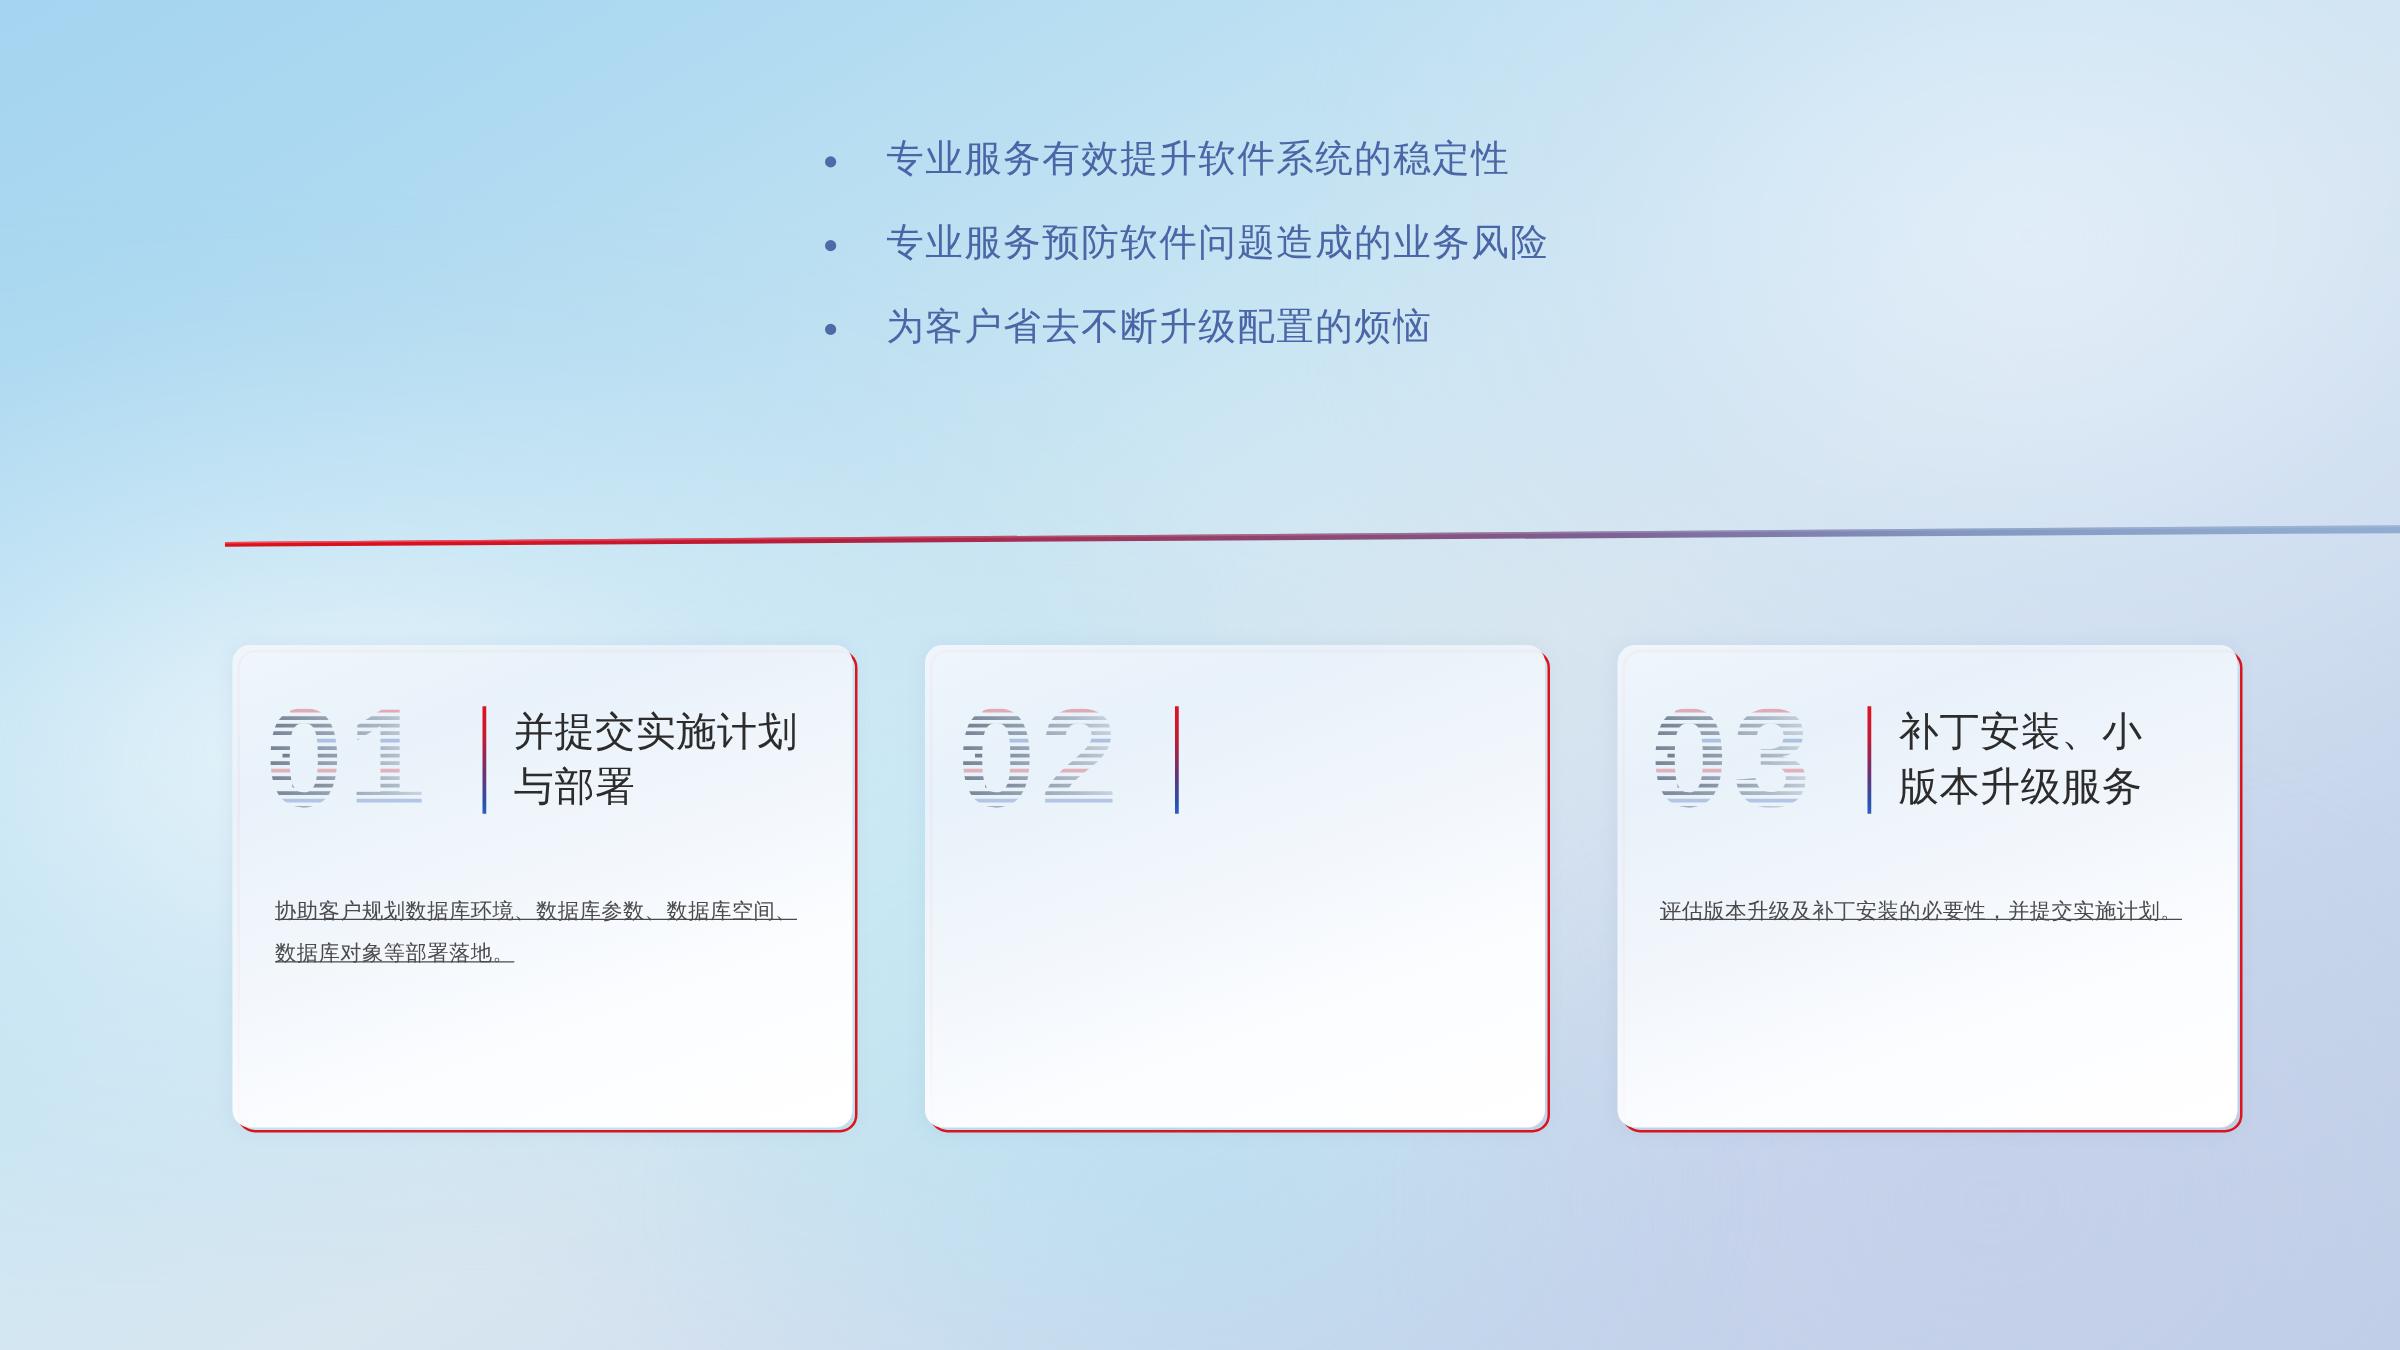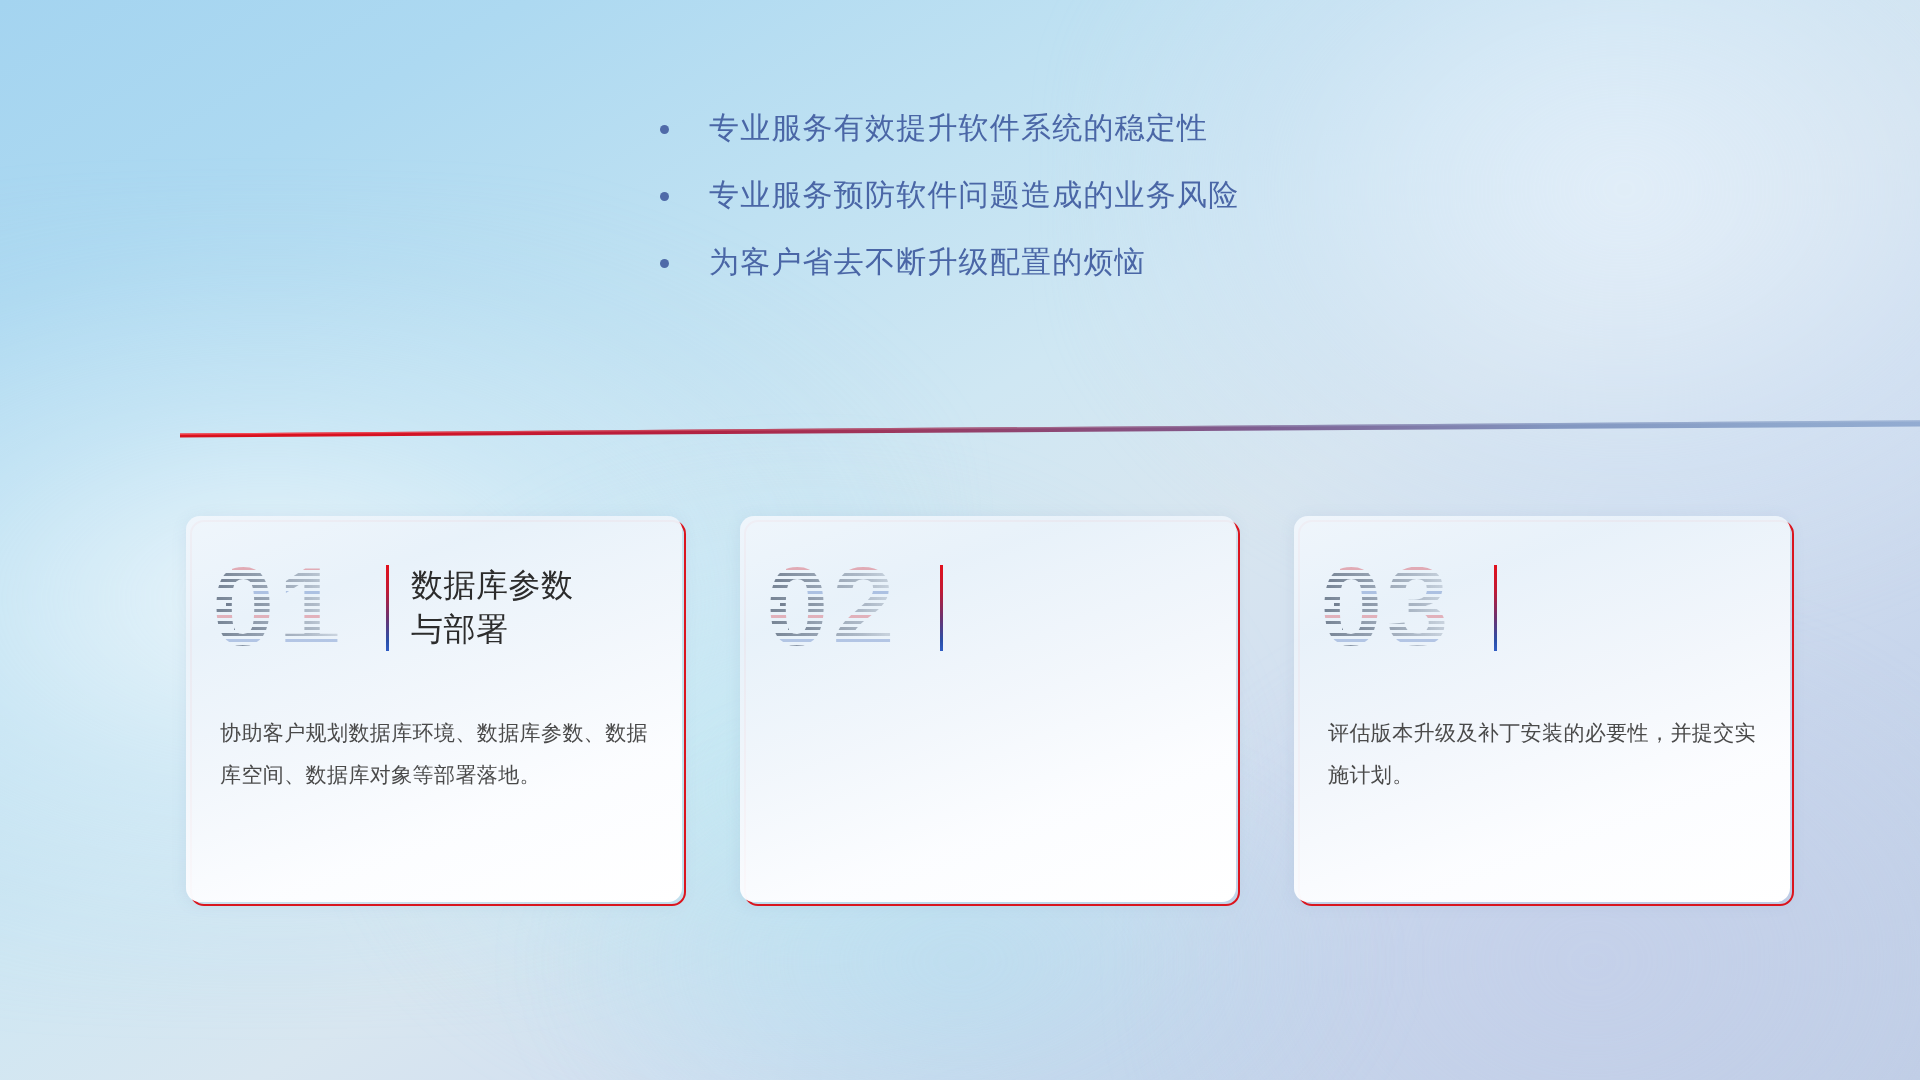--- a/index.html
+++ b/index.html
@@ -220,25 +220,26 @@
     font-weight: 400;
     padding-right: 12px;
   }
 
   
   .card-body {
     position: absolute;
     left: 34px;
     right: 30px;
     top: 196px;
-    font-size: 21px;
+    font-size: 17px;
     line-height: 2.0;
     color: #4a4a4a;
     letter-spacing: 0.4px;
     font-weight: 400;
+    text-decoration: underline;
   }
 </style>
 </head>
 <body>
 
 <div class="slide">
 
   <div class="bg-base"></div>
   <div class="bg-glow-a"></div>
   <div class="bg-glow-b"></div>
@@ -326,21 +327,21 @@
                     <rect x="0" y="96" width="176" height="3" fill="url(#scanFade0)"></rect>
                     <rect x="20" y="102" width="156" height="3" fill="url(#scanFade0)"></rect>
                     <rect x="0" y="108" width="176" height="3" fill="url(#scanFade0)"></rect>
                     <rect x="10" y="114" width="166" height="3" fill="url(#scanFade0)"></rect>
                   </g>
                 </g>
               </svg>
             </div>
             <div class="card-rule"></div>
             <div class="card-title">
-              <div>数据库参数</div>
+              <div>并提交实施计划</div>
               <div>与部署</div>
             </div>
           </div>
           <div class="card-body">协助客户规划数据库环境、数据库参数、数据库空间、数据库对象等部署落地。</div>
         </div>
       </div>
     </div>
 
     <div class="card">
       <div class="card-outline"></div>
@@ -424,20 +425,24 @@
                   <rect x="0" y="84" width="176" height="3" fill="url(#scanFade2)"></rect>
                   <rect x="12" y="90" width="164" height="3" fill="#6f8fc9" opacity="0.45"></rect>
                   <rect x="0" y="96" width="176" height="3" fill="url(#scanFade2)"></rect>
                   <rect x="20" y="102" width="156" height="3" fill="url(#scanFade2)"></rect>
                   <rect x="0" y="108" width="176" height="3" fill="url(#scanFade2)"></rect>
                   <rect x="10" y="114" width="166" height="3" fill="url(#scanFade2)"></rect>
                 </g>
               </svg>
             </div>
             <div class="card-rule"></div>
+            <div class="card-title">
+              <div>补丁安装、小</div>
+              <div>版本升级服务</div>
+            </div>
           </div>
           <div class="card-body">评估版本升级及补丁安装的必要性，并提交实施计划。</div>
         </div>
       </div>
     </div>
 
   </div>
 </div>
 
 </body></html>

